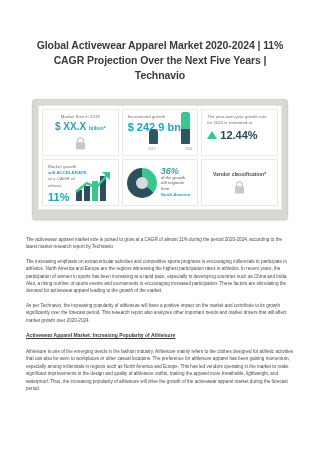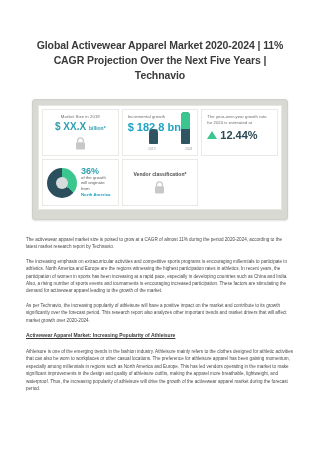--- a/index.html
+++ b/index.html
@@ -162,21 +162,21 @@
   }
   .mini-chart {
     position: absolute;
     right: 4px;
     bottom: 3px;
     width: 40px;
     height: 32px;
   }
 
   
-  .card-donut { display: flex; align-items: center; gap: 4px; padding: 20px 4px;}
+  .card-donut { display: flex; align-items: center; gap: 4px; padding: 20px 4px; font-style: italic;}
   .donut {
     width: 30px; height: 30px;
     border-radius: 50%;
     flex: 0 0 auto;
     background: conic-gradient(#3cc68f 0deg 130deg, #2b4f5c 130deg 360deg);
     position: relative;
   }
   .donut::after {
     content: "";
     position: absolute;
@@ -250,39 +250,56 @@
             <span class="suffix">billion*</span>
           </div>
           <svg class="lock-icon" width="11" height="13" viewBox="0 0 11 13">
             <path d="M2.6 5.4V3.7a2.9 2.9 0 0 1 5.8 0v1.7" fill="none" stroke="#c8c8c8" stroke-width="1.3"></path>
             <rect x="1" y="5.3" width="9" height="7.2" rx="1.2" fill="#c8c8c8"></rect>
           </svg>
         </div>
 
         <div class="cell card-increment">
           <div class="cell-label">Incremental growth</div>
-          <div class="cell-big">$ 182.8 bn</div>
+          <div class="cell-big">$ 242.9 bn</div>
           <div class="bars">
             <div class="bar bar-2019"></div>
             <div class="bar bar-2024">
               <div class="cap"></div>
             </div>
             <span class="bar-year y2019">2019</span>
             <span class="bar-year y2024">2024</span>
           </div>
         </div>
 
         <div class="cell card-yoy">
           <div class="cell-label">The year-over-year growth rate for 2020 is estimated at</div>
           <div class="yoy-row">
             <span class="tri-up"></span>
             <span class="yoy-val">12.44%</span>
           </div>
         </div>
 
+        <div class="cell card-cagr">
+          <div class="cell-label">
+            <span>Market growth</span><br>
+            <span class="em">will ACCELERATE</span><br>
+            <span>at a CAGR of</span><br>
+            <span>almost</span>
+          </div>
+          <span class="cagr-val">11%</span>
+          <svg class="mini-chart" viewBox="0 0 40 32">
+            <rect x="2" y="20" width="6" height="11" fill="#2b4f5c"></rect>
+            <rect x="10" y="16" width="6" height="15" fill="#2b4f5c"></rect>
+            <rect x="18" y="11" width="6" height="20" fill="#3cc68f"></rect>
+            <rect x="26" y="6" width="6" height="25" fill="#2b4f5c"></rect>
+            <path d="M2 22 L13 13 L22 18 L34 4" fill="none" stroke="#3cc68f" stroke-width="2.4" stroke-linejoin="round"></path>
+            <path d="M28 2 L36 2 L36 10 Z" fill="#3cc68f"></path>
+          </svg>
+        </div>
 
         <div class="cell card-donut">
           <div class="donut"></div>
           <div class="donut-txt">
             <span class="donut-pct">36%</span>
             <span class="donut-sub">of the growth</span>
             <span class="donut-sub">will originate</span>
             <span class="donut-sub">from</span>
             <span class="donut-sub"><b>North America</b></span>
           </div>

